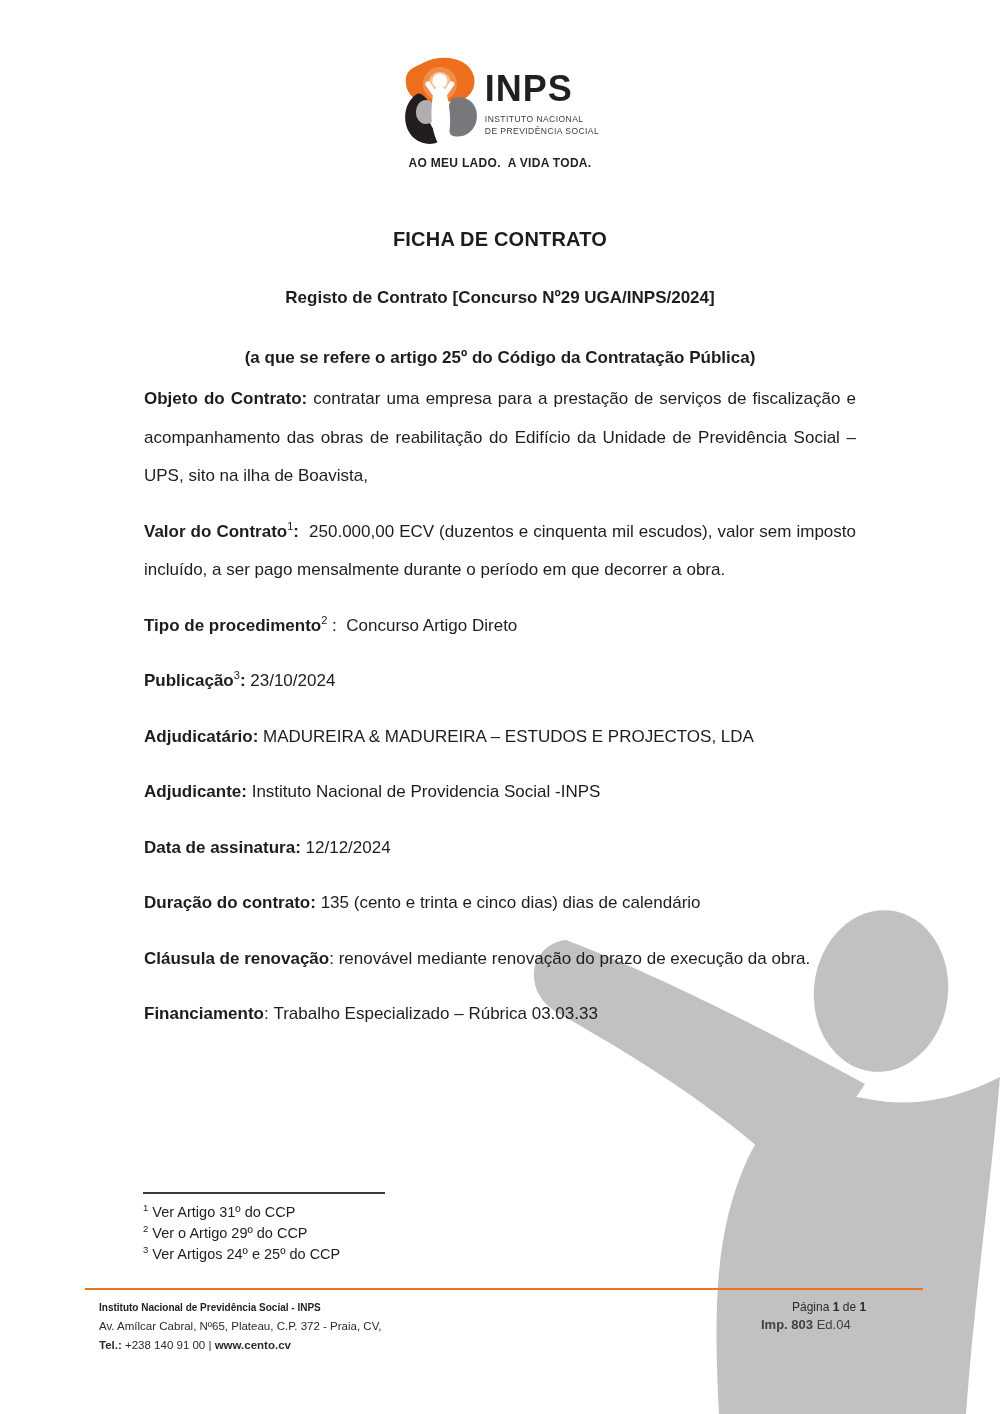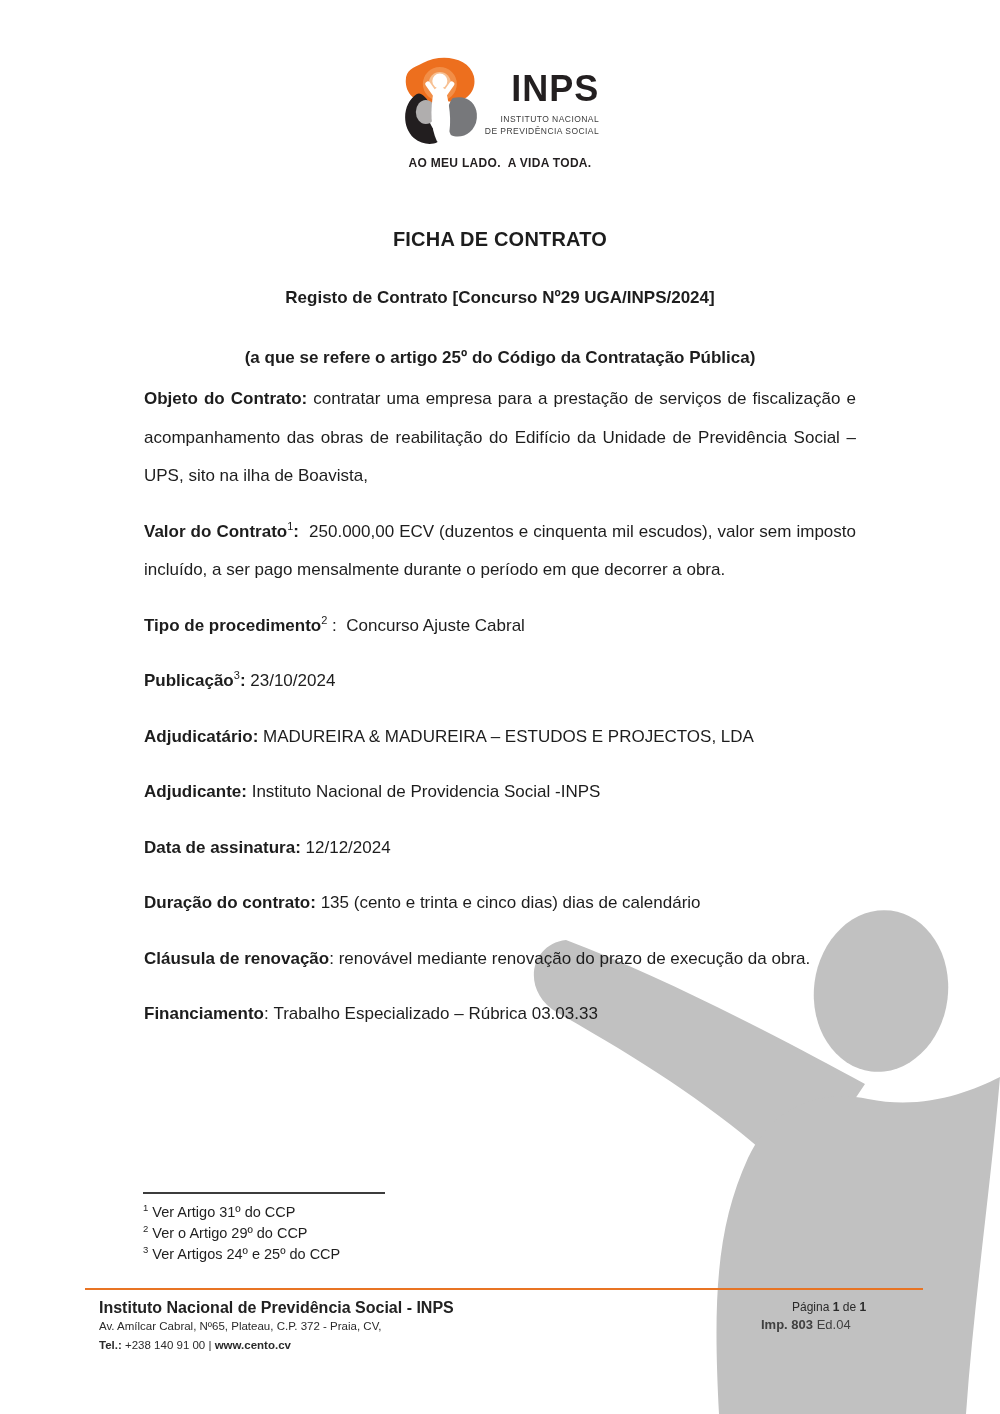--- a/index.html
+++ b/index.html
@@ -5,21 +5,21 @@
   html,body{margin:0;padding:0;background:#ffffff;}
   .page{
     position:relative;width:1000px;height:1414px;background:#ffffff;overflow:hidden;
     font-family:"Liberation Sans",sans-serif;color:#1d1d1d;
   }
   .watermark{position:absolute;left:0;top:0;width:1000px;height:1414px;z-index:0;}
   .content{position:absolute;left:0;top:0;width:1000px;height:1414px;z-index:1;}
 
   
   .logo{position:absolute;top:56px;left:50%;transform:translateX(-50%);
-        display:flex;flex-direction:column;align-items:center;text-align:right;}
+        display:flex;flex-direction:column;align-items:center;}
   .logo-row{display:flex;align-items:flex-start;gap:8px;}
   .logo-text{display:flex;flex-direction:column;}
   .logo-name{font-size:36px;font-weight:bold;line-height:1;margin-top:15px;color:#231f20;letter-spacing:1px;}
   .logo-sub{font-size:8.5px;letter-spacing:.45px;color:#3b3b3b;line-height:1.4;margin-top:7px;white-space:nowrap;}
   .tagline{font-size:12px;font-weight:bold;letter-spacing:.3px;margin-top:10px;color:#231f20;white-space:nowrap;}
 
   
   .doc-title{position:absolute;top:228px;left:0;width:100%;text-align:center;
              font-size:20px;font-weight:bold;letter-spacing:.2px;}
   .doc-subtitle{position:absolute;top:288px;left:0;width:100%;text-align:center;
@@ -38,21 +38,21 @@
 
   
   .footnotes{position:absolute;left:143px;top:1192px;width:430px;
              font-size:14.5px;line-height:21px;color:#1f1f1f;}
   .fn-rule{width:242px;border:0;border-top:2px solid #3c3c3c;margin:0 0 8px 0;}
   .fn sup{font-size:9.5px;}
 
   
   .footer-line{position:absolute;left:85px;top:1288px;width:838px;height:2px;background:#e87424;}
   .footer-left{position:absolute;left:99px;top:1298px;font-size:11.5px;line-height:19px;color:#2a2a2a;}
-  .footer-left .org{font-weight:bold;font-size:16px;color:#222;}
+  .footer-left .org{font-weight:bold;font-size:10px;color:#222;}
   .footer-page{position:absolute;left:792px;top:1300px;font-size:12px;color:#2a2a2a;}
   .footer-imp{position:absolute;left:741px;top:1317px;font-size:13px;color:#404040;padding-left:20px;}
   .b{font-weight:bold;}
 </style>
 </head>
 <body>
 
 <div class="page">
 
   <svg class="watermark" viewBox="0 0 1000 1414" xmlns="http://www.w3.org/2000/svg" aria-hidden="true">
@@ -92,21 +92,21 @@
       <div class="tagline">AO MEU LADO.&nbsp; A VIDA TODA.</div>
     </div>
 
     <div class="doc-title">FICHA DE CONTRATO</div>
     <div class="doc-subtitle">Registo de Contrato [Concurso Nº29 UGA/INPS/2024]</div>
     <div class="doc-reference">(a que se refere o artigo 25º do Código da Contratação Pública)</div>
 
     <div class="fields">
         <p class="field justify"><strong>Objeto do Contrato</strong><span class="sep bold">:&nbsp;</span><span>contratar uma empresa para a prestação de serviços de fiscalização e acompanhamento das obras de reabilitação do Edifício da Unidade de Previdência Social – UPS, sito na ilha de Boavista,</span></p>
         <p class="field justify"><strong>Valor do Contrato</strong><sup>1</sup><span class="sep bold">:&nbsp;&nbsp;</span><span>250.000,00 ECV (duzentos e cinquenta mil escudos), valor sem imposto incluído, a ser pago mensalmente durante o período em que decorrer a obra.</span></p>
-        <p class="field"><strong>Tipo de procedimento</strong><sup>2</sup><span class="sep">&nbsp;:&nbsp;&nbsp;</span><span>Concurso Ajuste Cabral</span></p>
+        <p class="field"><strong>Tipo de procedimento</strong><sup>2</sup><span class="sep">&nbsp;:&nbsp;&nbsp;</span><span>Concurso Artigo Direto</span></p>
         <p class="field"><strong>Publicação</strong><sup>3</sup><span class="sep bold">:&nbsp;</span><span>23/10/2024</span></p>
         <p class="field"><strong>Adjudicatário</strong><span class="sep bold">:&nbsp;</span><span>MADUREIRA &amp; MADUREIRA – ESTUDOS E PROJECTOS, LDA</span></p>
         <p class="field"><strong>Adjudicante</strong><span class="sep bold">:&nbsp;</span><span>Instituto Nacional de Providencia Social -INPS</span></p>
         <p class="field"><strong>Data de assinatura</strong><span class="sep bold">:&nbsp;</span><span>12/12/2024</span></p>
         <p class="field"><strong>Duração do contrato</strong><span class="sep bold">:&nbsp;</span><span>135 (cento e trinta e cinco dias) dias de calendário</span></p>
         <p class="field"><strong>Cláusula de renovação</strong><span class="sep">:&nbsp;</span><span>renovável mediante renovação do prazo de execução da obra.</span></p>
         <p class="field"><strong>Financiamento</strong><span class="sep">:&nbsp;</span><span>Trabalho Especializado – Rúbrica 03.03.33</span></p>
       </div>
 
     <div class="footnotes">

